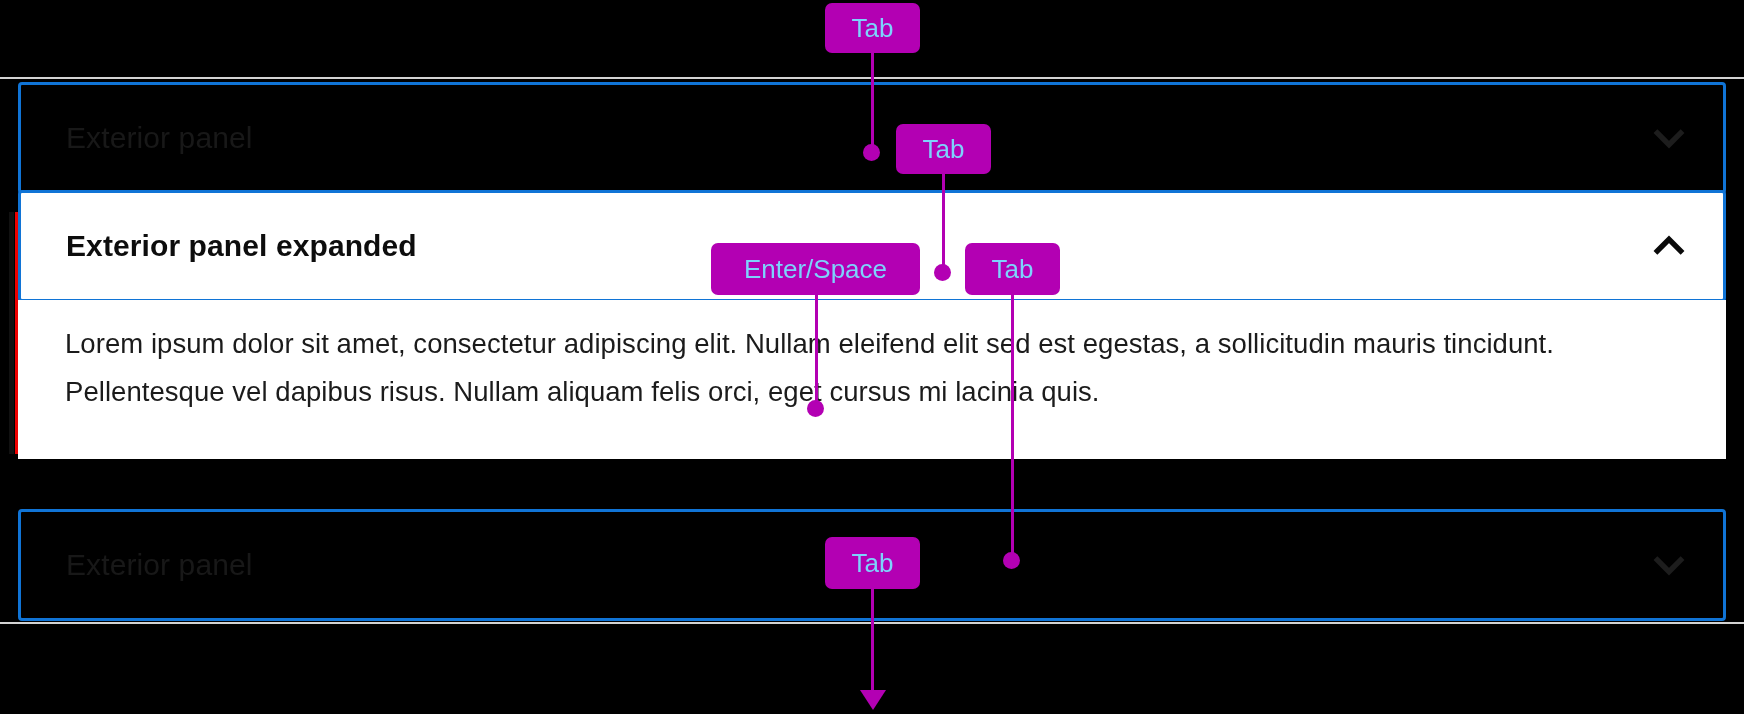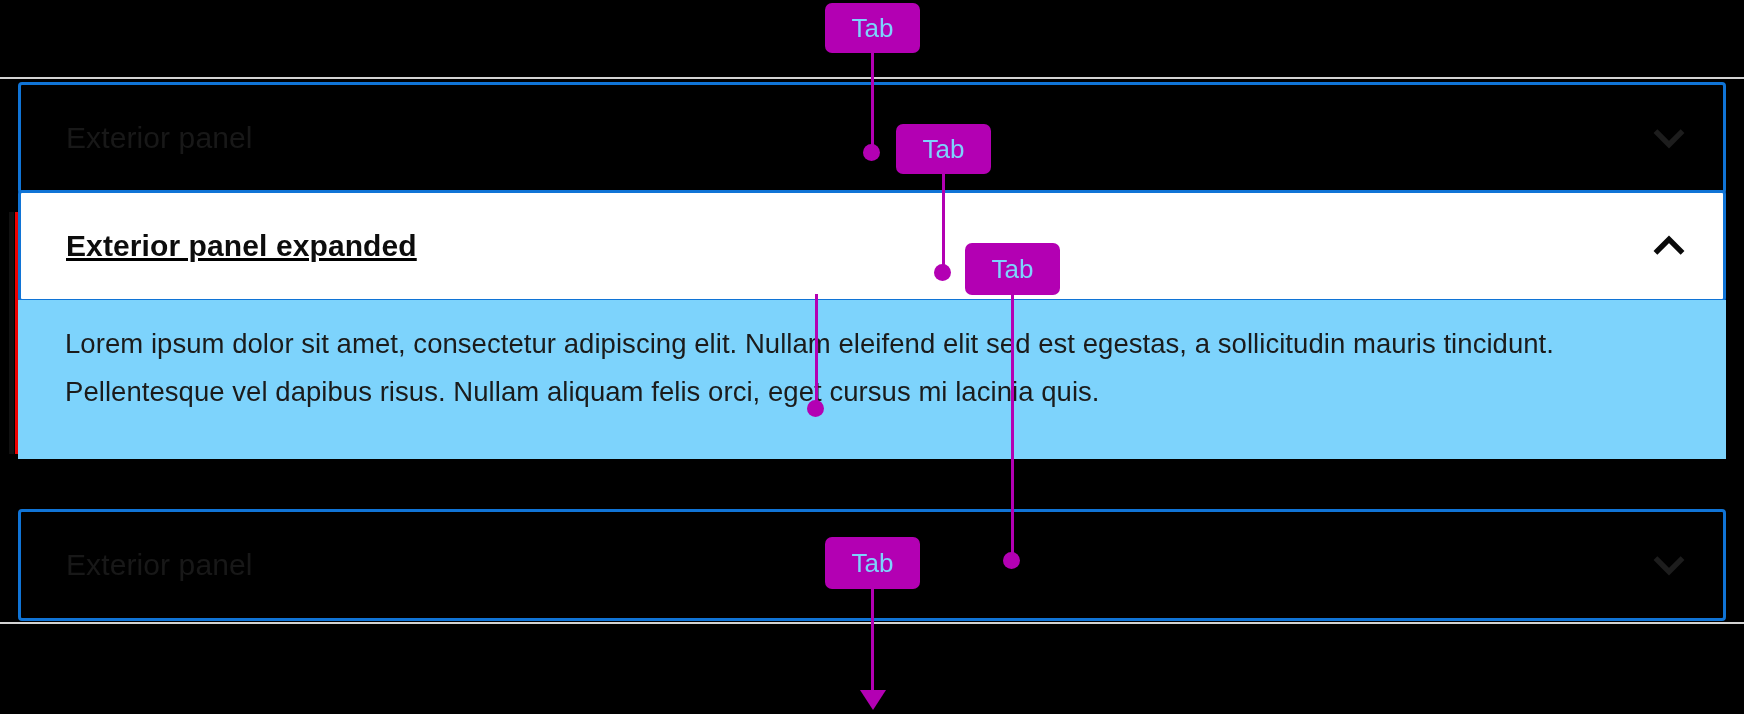--- a/index.html
+++ b/index.html
@@ -51,21 +51,20 @@
     background: #ffffff;
     height: 112px;
   }
 
   .panel-header-row {
     position: absolute;
     inset: 0;
     display: flex;
     align-items: center;
     padding: 0 34px 0 45px;
-    text-decoration: underline;
   }
 
   .panel-title {
     font-size: 30px;
     font-weight: 400;
     letter-spacing: 0.1px;
     white-space: nowrap;
   }
   .panel-title.dim   { color: #181818; }
   .panel-title.solid { color: #0d0d0d; font-weight: 700; }
@@ -81,21 +80,21 @@
   .chevron.dim path  { stroke: #1d1d1d; }
   .chevron.lit path  { stroke: #0a0a0a; }
 
   
   #expanded-body {
     position: absolute;
     left: 18px;
     top: 300px;
     width: 1708px;
     height: 159px;
-    background: #7dd3fc;
+    background: #ffffff;
     box-sizing: border-box;
   }
   #expanded-body-text {
     position: absolute;
     left: 47px;
     top: 20px;
     width: 1530px;
     font-size: 27.5px;
     line-height: 48px;
     color: #1b1b1b;
@@ -208,20 +207,21 @@
   <div class="connector" style="left:871px; top:52px; height:100px;"></div>
   <div class="dot" style="left:863px; top:144px;"></div>
   <div class="kbd" style="left:825px; top:3px; width:95px; height:50px;">Tab</div>
 
   <div class="connector" style="left:942px; top:173px; height:100px;"></div>
   <div class="dot" style="left:934px; top:264px;"></div>
   <div class="kbd" style="left:896px; top:124px; width:95px; height:50px;">Tab</div>
 
   <div class="connector" style="left:815px; top:294px; height:114px;"></div>
   <div class="dot" style="left:807px; top:400px;"></div>
+  <div class="kbd" style="left:711px; top:243px; width:209px; height:52px;">Enter/Space</div>
 
   <div class="connector" style="left:1011px; top:295px; height:268px;"></div>
   <div class="dot" style="left:1003px; top:552px;"></div>
   <div class="kbd" style="left:965px; top:243px; width:95px; height:52px;">Tab</div>
 
   <div class="connector" style="left:871px; top:562px; height:132px;"></div>
   <div class="arrowhead" style="left:860px; top:690px;"></div>
   <div class="kbd" style="left:825px; top:537px; width:95px; height:52px;">Tab</div>
 
 </div>

